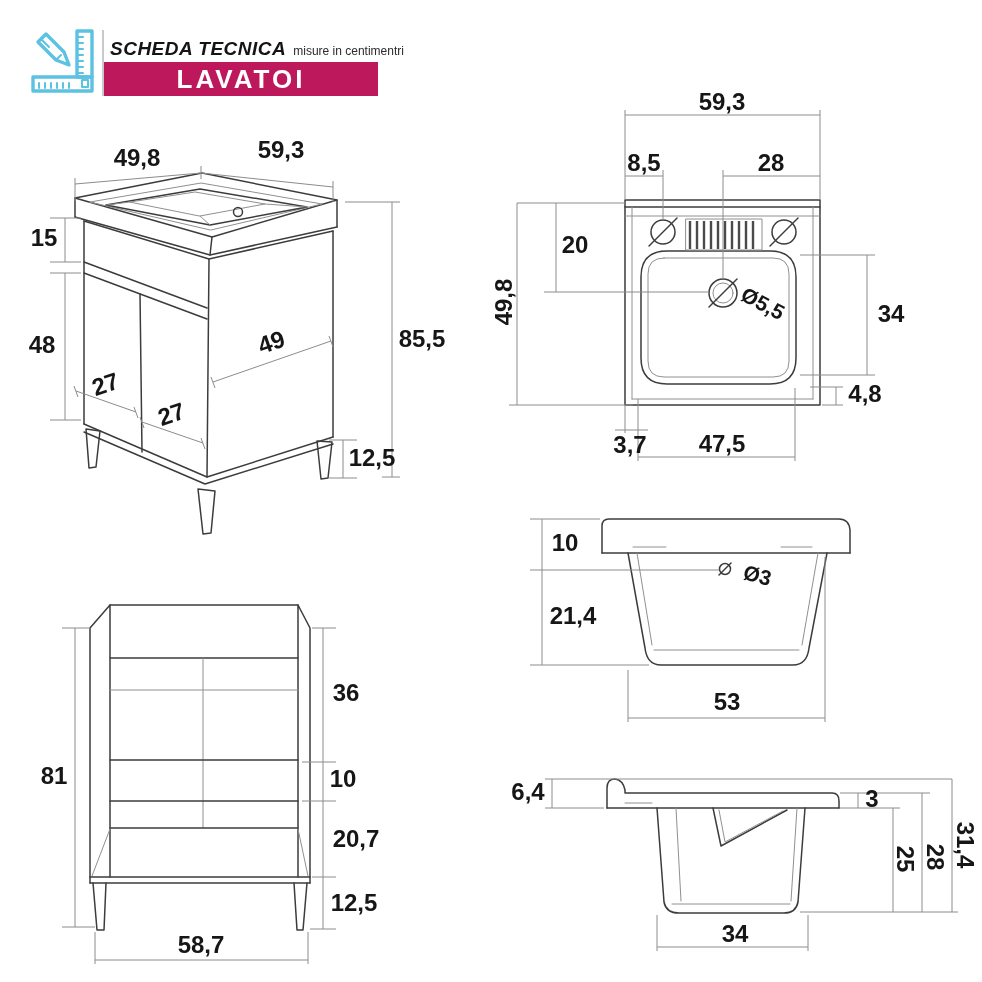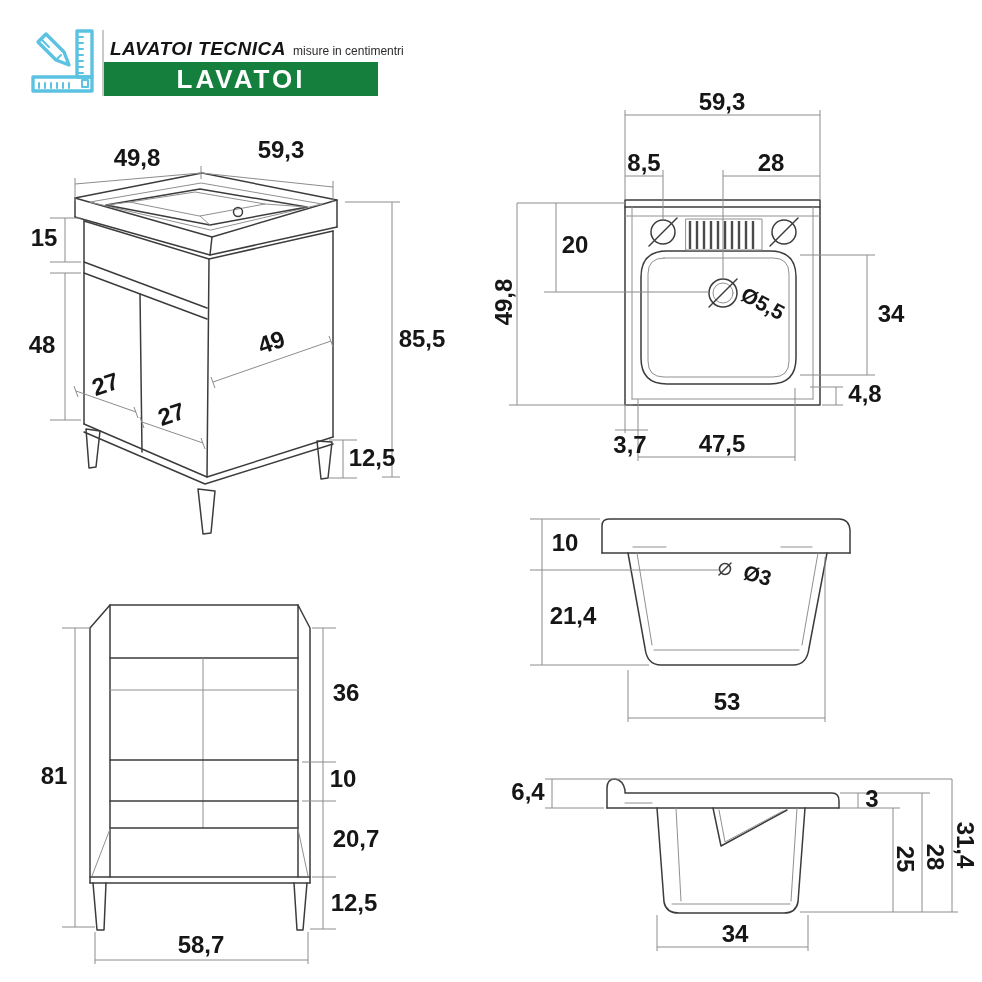--- a/index.html
+++ b/index.html
@@ -42,23 +42,23 @@
         <path d="M9,57 V62 M15,57 V62 M21,57 V62 M27,57 V62 M33,57 V62 M39,57 V62" stroke-width="2"></path>
         <rect x="52" y="54" width="6" height="7" stroke-width="2"></rect>
 
         <path d="M8,16 L16,8 L34,26 L39,39 L26,34 Z"></path>
         <path d="M26,34 L31,29" stroke-width="2"></path>
         <path d="M11,13 L19,21" stroke-width="2"></path>
       </g>
     </svg>
     <div class="hdr-divider"></div>
     <div class="title-row">
-      <span class="title">LAVATOI TECNICA</span><span class="subtitle">misure in centimentri</span>
+      <span class="title">SCHEDA TECNICA</span><span class="subtitle">misure in centimentri</span>
     </div>
-    <div class="banner" style="background:#15803d">
+    <div class="banner" style="background:#be185d">
       <span>LAVATOI</span>
     </div>
   </div>
 
   <svg class="main-svg" width="982" height="982" viewBox="0 0 982 982">
 
     <g>
 
       <path class="e" d="M75,198 L202,173 L337,200 L212,237 Z"></path>
       <path class="e2" d="M90,202 L201,183 L322,204 L211,230 Z"></path>

